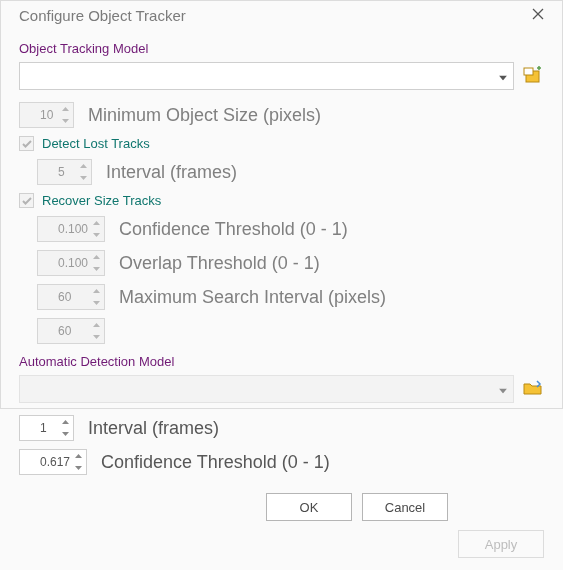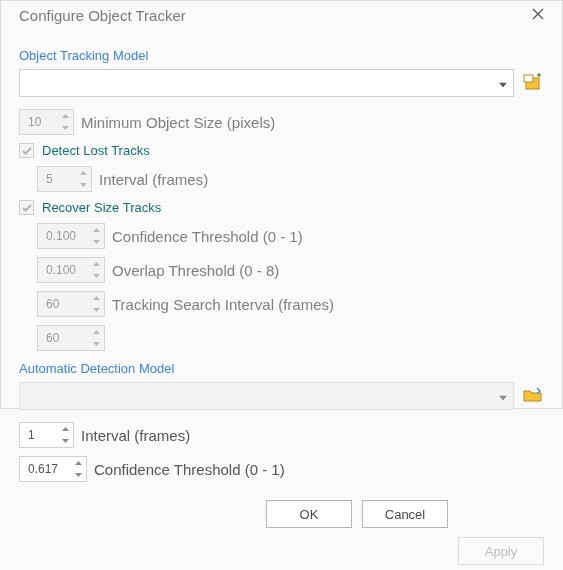--- a/index.html
+++ b/index.html
@@ -30,22 +30,22 @@
     display: flex; align-items: center; justify-content: center;
     color: #666; font-size: 14px;
     cursor: default;
   }
   .titlebar .close svg { width:12px; height:12px; stroke:#555; stroke-width:1.2; }
   .content {
     flex: 1;
     padding: 8px 18px 0 18px;
   }
   .section-label {
-    color: #3b82f6;
-    margin: 11px 0 6px 0;
+    color: #701a75;
+    margin: 4px 0 6px 0;
     font-size: 13px;
   }
   .row {
     display: flex; align-items: center;
     margin-bottom: 8px;
   }
   .dropdown-row { gap: 8px; margin-bottom: 12px; }
   .dropdown {
     flex: 1; height: 28px;
     border: 1px solid #cfcfcf;
@@ -61,42 +61,42 @@
     width: 22px; height: 22px;
     display: flex; align-items: center; justify-content: center;
   }
   .spinner {
     height: 26px;
     border: 1px solid #d6d6d6;
     background: #f3f3f3;
     color: #9a9a9a;
     display: flex; align-items: center;
     position: relative;
-    padding: 0 20px 0 8px;
+    padding: 0 20px 0 20px;
     font-size: 12px;
   }
   .spinner.enabled {
     background: #ffffff;
     color: #555555;
     border-color: #cfcfcf;
   }
   .spinner.w55 { width: 55px; }
   .spinner.w68 { width: 68px; }
   .spinner .spin-btns {
     position: absolute; right: 0; top: 0; bottom: 0; width: 16px;
     display: flex; flex-direction: column;
   }
   .spinner .spin-btns div {
     flex:1; display:flex; align-items:center; justify-content:center;
   }
   .spinner .spin-btns svg { width:7px; height:4px; }
   .field-label {
-    margin-left: 7px;
+    margin-left: 14px;
     color: #808080;
-    font-size: 15px;
+    font-size: 18px;
   }
   .field-label.enabled { color: #575757; }
   .checkbox-row {
     display: flex; align-items: center;
     margin: 6px 0 8px 0;
     color: #0f766e;
     font-size: 13px;
   }
   .checkbox {
     width: 15px; height: 15px;
@@ -251,39 +251,39 @@
                   <polygon points="0,4 7,4 3.5,0" fill="#b8b8b8"></polygon>
                 </svg>
               </div>
             <div>
                 <svg viewBox="0 0 7 4">
                   <polygon points="0,0 7,0 3.5,4" fill="#b8b8b8"></polygon>
                 </svg>
               </div>
           </div>
         </div>
-        <div class="field-label">Overlap Threshold (0 - 8)</div>
+        <div class="field-label">Overlap Threshold (0 - 1)</div>
       </div>
       <div class="row">
         <div class="spinner w68">
           <span>60</span>
           <div class="spin-btns">
             <div>
                 <svg viewBox="0 0 7 4">
                   <polygon points="0,4 7,4 3.5,0" fill="#b8b8b8"></polygon>
                 </svg>
               </div>
             <div>
                 <svg viewBox="0 0 7 4">
                   <polygon points="0,0 7,0 3.5,4" fill="#b8b8b8"></polygon>
                 </svg>
               </div>
           </div>
         </div>
-        <div class="field-label">Tracking Search Interval (frames)</div>
+        <div class="field-label">Maximum Search Interval (pixels)</div>
       </div>
       <div class="row">
         <div class="spinner w68">
           <span>60</span>
           <div class="spin-btns">
             <div>
                 <svg viewBox="0 0 7 4">
                   <polygon points="0,4 7,4 3.5,0" fill="#b8b8b8"></polygon>
                 </svg>
               </div>

